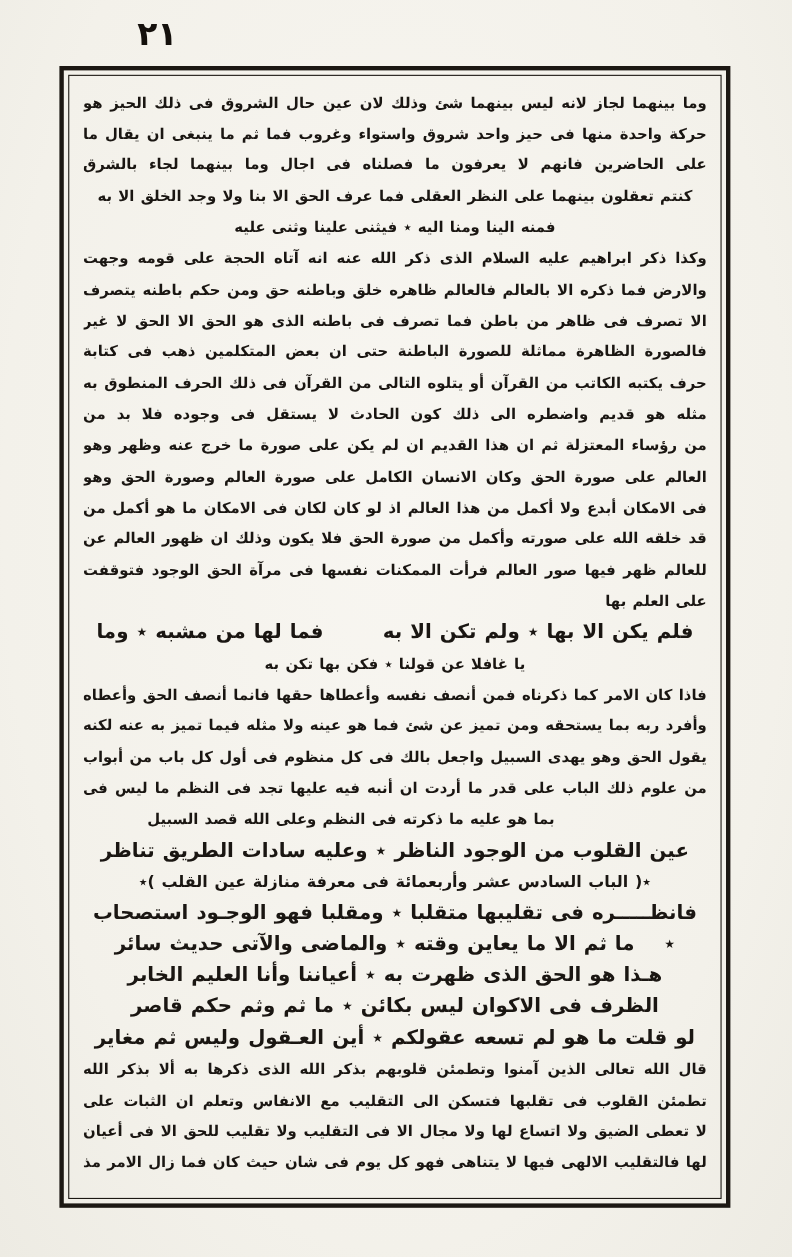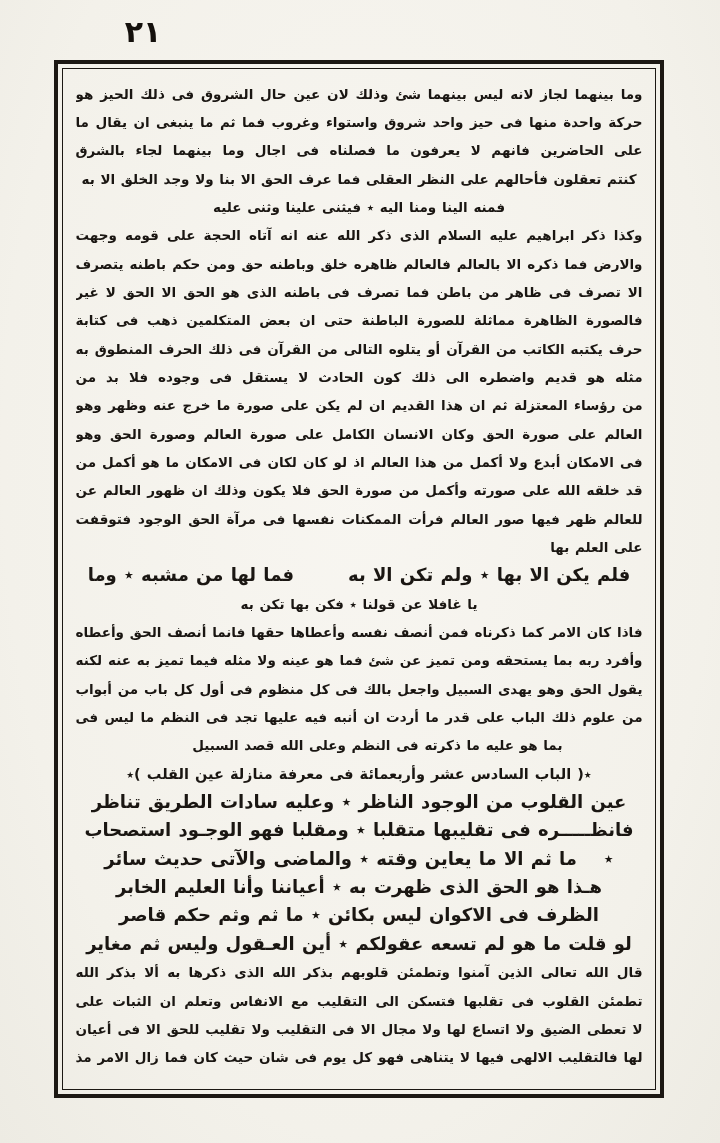--- a/index.html
+++ b/index.html
@@ -48,60 +48,60 @@
     line-height:28.35px;
     font-size:13.5px;
     font-weight:600;
     white-space:normal;
     overflow:hidden;
     letter-spacing:0;
     word-spacing:1px;
   }
   .line.j{ text-align:justify; text-align-last:justify; }
   .line.r{ text-align:right; }
-  .line.ri{ text-align:right; padding-right:80px; }
+  .line.ri{ text-align:center; padding-right:80px; }
   .line.c{ text-align:center; }
   .line.v{ text-align:center; font-size:18px; }
   .line.h{ text-align:center; font-weight:bold; font-size:14.5px; }
 </style>
 </head>
 <body>
 
 <div class="canvas">
   <div class="page-number">٢١</div>
 
   <div class="frame-outer">
     <div class="frame-inner"></div>
     <div class="text-body" id="text-body">
         <div class="line j">وما بينهما لجاز لانه ليس بينهما شئ وذلك لان عين حال الشروق فى ذلك الحيز هو عين استوائها هو عين غروبها فكل</div>
         <div class="line j">حركة واحدة منها فى حيز واحد شروق واستواء وغروب فما ثم ما ينبغى ان يقال ما بينهما لكنه قال وما بينهما لغموضه</div>
         <div class="line j">على الحاضرين فانهم لا يعرفون ما فصلناه فى اجال وما بينهما لجاء بالشرق والمغرب المعروف فى العرف ثم قال لهم ان</div>
-        <div class="line c">كنتم تعقلون فأحالهم على النظر العقلى فما عرف الحق الا بنا ولا وجد الخلق الا به</div>
+        <div class="line c">كنتم تعقلون بينهما على النظر العقلى فما عرف الحق الا بنا ولا وجد الخلق الا به</div>
         <div class="line c">فمنه الينا ومنا اليه ٭ فيثنى علينا وثنى عليه</div>
         <div class="line j">وكذا ذكر ابراهيم عليه السلام الذى ذكر الله عنه انه آتاه الحجة على قومه وجهت وجهى للذى فطر السموات</div>
         <div class="line j">والارض فما ذكره الا بالعالم فالعالم ظاهره خلق وباطنه حق ومن حكم باطنه يتصرف وما يؤثر فى باطنه التصرف</div>
         <div class="line j">الا تصرف فى ظاهر من باطن فما تصرف فى باطنه الذى هو الحق الا الحق لا غير فتصريفه حكم عليه بالتصريف</div>
         <div class="line j">فالصورة الظاهرة مماثلة للصورة الباطنة حتى ان بعض المتكلمين ذهب فى كتابة القرآن وفى تلاوته المحدثة ان لكل</div>
         <div class="line j">حرف يكتبه الكاتب من القرآن أو يتلوه التالى من القرآن فى ذلك الحرف المنطوق به الحادث أو المكتوب حرف</div>
         <div class="line j">مثله هو قديم واضطره الى ذلك كون الحادث لا يستقل فى وجوده فلا بد من استصحاب القديم له وهذا مذهب رئيس</div>
         <div class="line j">من رؤساء المعتزلة ثم ان هذا القديم ان لم يكن على صورة ما خرج عنه وظهر وهو الحادث والا فليس هو له ولذلك كان</div>
         <div class="line j">العالم على صورة الحق وكان الانسان الكامل على صورة العالم وصورة الحق وهو قوله ان الله خلق آدم على صورته فليس</div>
         <div class="line j">فى الامكان أبدع ولا أكمل من هذا العالم اذ لو كان لكان فى الامكان ما هو أكمل من الله فان آدم وهو من العالم</div>
         <div class="line j">قد خلقه الله على صورته وأكمل من صورة الحق فلا يكون وذلك ان ظهور العالم عن الحق ظهور ذاتى فالحق مرآة</div>
         <div class="line j">للعالم ظهر فيها صور العالم فرأت الممكنات نفسها فى مرآة الحق الوجود فتوقفت فى الوجود عليه وتوقف فى العلم به</div>
         <div class="line r">على العلم بها</div>
         <div class="line v">فلم يكن الا بها ٭ ولم تكن الا به   فما لها من مشبه ٭ وما له من مشبه</div>
         <div class="line c">يا غافلا عن قولنا ٭ فكن بها تكن به</div>
         <div class="line j">فاذا كان الامر كما ذكرناه فمن أنصف نفسه وأعطاها حقها فانما أنصف الحق وأعطاه حقه لانه أفرد نفسه بما يستحقه</div>
         <div class="line j">وأفرد ربه بما يستحقه ومن تميز عن شئ فما هو عينه ولا مثله فيما تميز به عنه لكنه مثله فى كونه تميز فافهم والله</div>
         <div class="line j">يقول الحق وهو يهدى السبيل واجعل بالك فى كل منظوم فى أول كل باب من أبواب هذا الكتاب فانه يتضمن</div>
         <div class="line j">من علوم ذلك الباب على قدر ما أردت ان أنبه فيه عليها تجد فى النظم ما ليس فى الكلام فى ذلك الباب فتزيد علما</div>
         <div class="line ri">بما هو عليه ما ذكرته فى النظم وعلى الله قصد السبيل</div>
+        <div class="line v">عين القلوب من الوجود الناظر ٭ وعليه سادات الطريق تناظر</div>
         <div class="line h">٭( الباب السادس عشر وأربعمائة فى معرفة منازلة عين القلب )٭</div>
-        <div class="line v">عين القلوب من الوجود الناظر ٭ وعليه سادات الطريق تناظر</div>
         <div class="line v">فانظـــــره فى تقليبها متقلبا ٭ ومقلبا فهو الوجـود استصحاب</div>
         <div class="line v">٭  ما ثم الا ما يعاين وقته ٭ والماضى والآتى حديث سائر</div>
         <div class="line v">هـذا هو الحق الذى ظهرت به ٭ أعياننا وأنا العليم الخابر</div>
         <div class="line v">الظرف فى الاكوان ليس بكائن ٭ ما ثم وثم حكم قاصر</div>
         <div class="line v">لو قلت ما هو لم تسعه عقولكم ٭ أين العـقول وليس ثم مغاير</div>
         <div class="line j">قال الله تعالى الذين آمنوا وتطمئن قلوبهم بذكر الله الذى ذكرها به ألا بذكر الله الذى ذكرها به اذا كانت مؤمنة</div>
         <div class="line j">تطمئن القلوب فى تقلبها فتسكن الى التقليب مع الانفاس وتعلم ان الثبات على حال واحدة لا يصح فان صورة الحق</div>
         <div class="line j">لا تعطى الضيق ولا اتساع لها ولا مجال الا فى التقليب ولا تقليب للحق الا فى أعيان الممكنات وأعيان الممكنات لا نهاية</div>
         <div class="line j">لها فالتقليب الالهى فيها لا يتناهى فهو كل يوم فى شان حيث كان فما زال الامر مذ كان ولا يزال من حال الى حال فالعين</div>
       </div>

